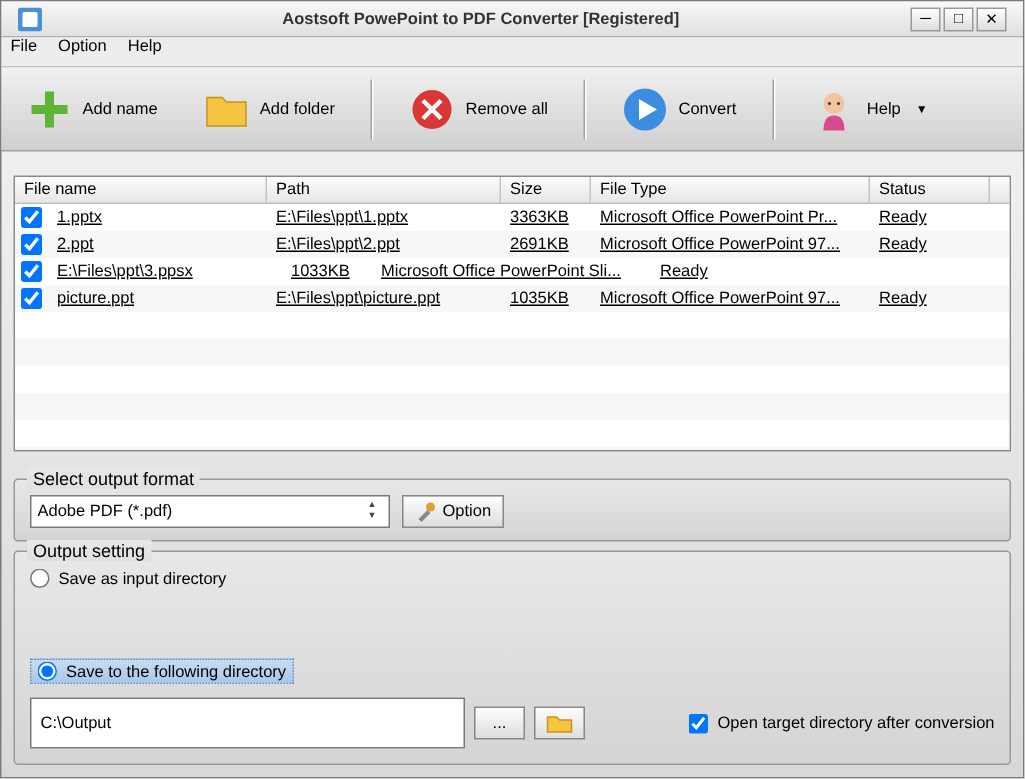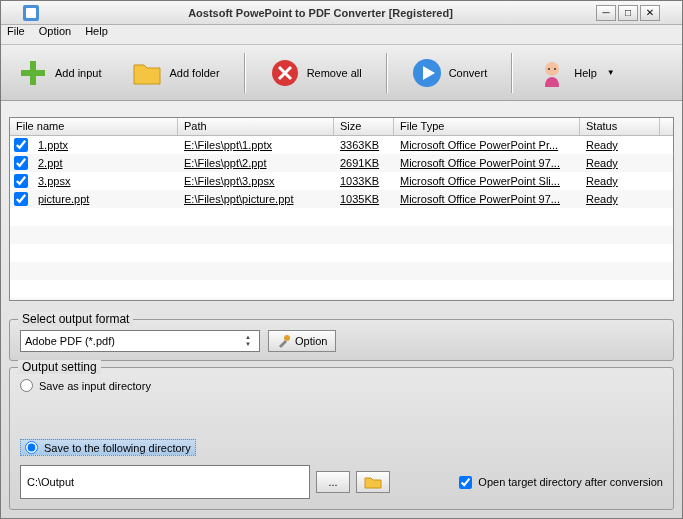--- a/index.html
+++ b/index.html
@@ -1,20 +1,20 @@
 <!DOCTYPE html>
 <html><head>
 <meta charset="utf-8">
 <style>
 * { box-sizing: border-box; margin: 0; padding: 0; font-family: Tahoma, Arial, sans-serif; font-size: 11px; }
 body { background: #e8e8e8; width: 683px; height: 519px; overflow: hidden; }
 
 .window { width: 683px; height: 519px; background: linear-gradient(#f5f5f5, #d8d8d8); border: 1px solid #7a7a7a; display: flex; flex-direction: column; }
 
-.titlebar { height: 24px; background: linear-gradient(#f8f8f8, #e0e0e0); display: flex; align-items: center; padding: 0 22px; border-bottom: 1px solid #b0b0b0; }
+.titlebar { height: 24px; background: linear-gradient(#f8f8f8, #e0e0e0); display: flex; align-items: center; padding: 0 11px; border-bottom: 1px solid #b0b0b0; }
 .titlebar .app-icon { width: 16px; height: 16px; margin-right: 6px; }
 .titlebar .title { flex: 1; text-align: center; color: #333; font-weight: bold; }
 .titlebar .win-controls { display: flex; gap: 2px; }
 .titlebar .win-btn { width: 20px; height: 16px; border: 1px solid #999; background: linear-gradient(#fff,#ddd); display: flex; align-items: center; justify-content: center; cursor: pointer; font-size: 10px; }
 
 .menubar { height: 20px; display: flex; align-items: flex-start; padding: 0 6px; gap: 14px; border-bottom: 1px solid #c0c0c0; background: #ededed; }
 .menubar span { cursor: default; }
 
 .toolbar { height: 56px; background: linear-gradient(#f0f0f0, #d0d0d0); border-bottom: 1px solid #a0a0a0; display: flex; align-items: center; padding: 0 10px; gap: 18px; }
 .tool-btn { display: flex; align-items: center; gap: 6px; cursor: pointer; padding: 4px 6px; }
@@ -82,21 +82,21 @@
   </div>
 
   <div class="toolbar">
     <div class="tool-btn">
       <span class="tool-icon">
         <svg width="32" height="32">
             <rect x="13" y="4" width="6" height="24" fill="#5fb336"></rect>
             <rect x="4" y="13" width="24" height="6" fill="#5fb336"></rect>
           </svg>
       </span>
-      <span>Add input</span>
+      <span>Add name</span>
     </div>
     <div class="tool-btn">
       <span class="tool-icon">
         <svg width="32" height="32">
             <path d="M3 8 h10 l3 3 h13 v16 h-26 z" fill="#f5c542" stroke="#c9941a"></path>
           </svg>
       </span>
       <span>Add folder</span>
     </div>
     <div class="tool-sep"></div>
@@ -154,21 +154,20 @@
         <div class="lv-row">
           <input type="checkbox" class="chk" checked="" style="">
           <div class="cell" style="width:146px">2.ppt</div>
           <div class="cell col-path">E:\Files\ppt\2.ppt</div>
           <div class="cell col-size">2691KB</div>
           <div class="cell col-type">Microsoft Office PowerPoint 97...</div>
           <div class="cell col-status">Ready</div>
         </div>
         <div class="lv-row">
           <input type="checkbox" class="chk" checked="" style="">
-          <div class="cell" style="width:146px">3.ppsx</div>
           <div class="cell col-path">E:\Files\ppt\3.ppsx</div>
           <div class="cell col-size">1033KB</div>
           <div class="cell col-type">Microsoft Office PowerPoint Sli...</div>
           <div class="cell col-status">Ready</div>
         </div>
         <div class="lv-row">
           <input type="checkbox" class="chk" checked="" style="">
           <div class="cell" style="width:146px">picture.ppt</div>
           <div class="cell col-path">E:\Files\ppt\picture.ppt</div>
           <div class="cell col-size">1035KB</div>

